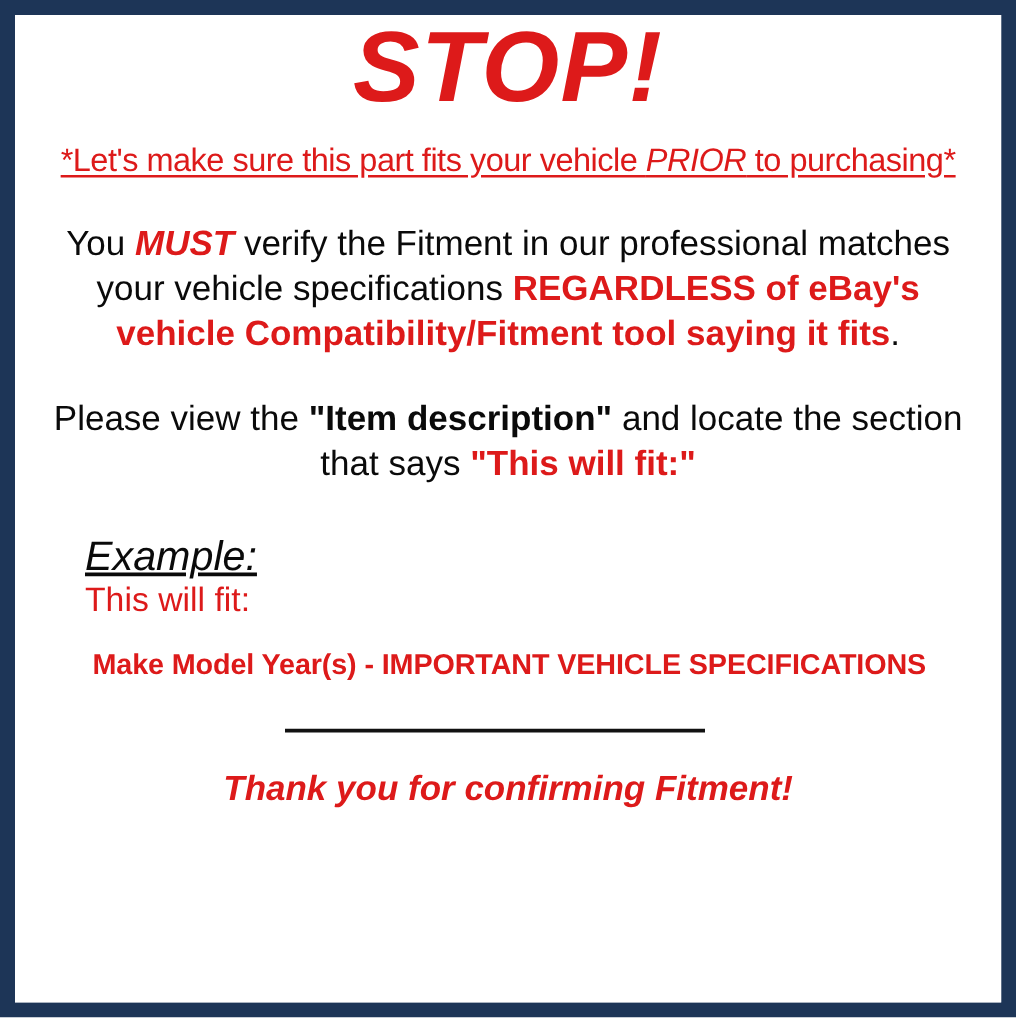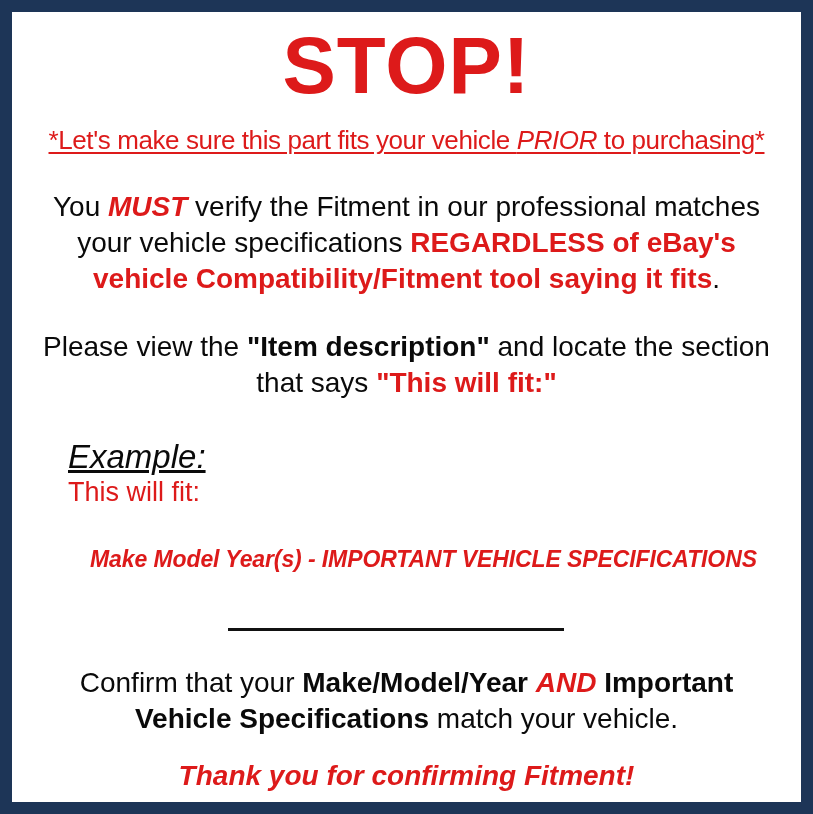--- a/index.html
+++ b/index.html
@@ -30,24 +30,25 @@
     text-align: center;
   }
 
   .red    { color: #dd1a1a; }
   .b      { font-weight: bold; }
   .i      { font-style: italic; }
 
   
   #stop-heading {
     margin: 0;
-    padding-top: 14px;
+    padding-top: 2px;
     font-size: 80px;
     line-height: 1.0;
     font-weight: bold;
+    font-style: italic;
     color: #dd1a1a;
     letter-spacing: 1px;
     text-align: center;
   }
 
   
   #subtitle-line {
     margin: 0;
     padding-top: 20px;
     font-size: 26px;
@@ -99,30 +100,29 @@
   #example-fitline {
     margin: 0;
     padding-top: 2px;
     font-size: 27px;
     line-height: 1.15;
     font-weight: normal;
     color: #dd1a1a;
   }
 
   #example-spec {
-    margin: 16px;
+    margin: 0;
     padding-top: 22px;
     padding-left: 6px;
     font-size: 23px;
     line-height: 1.15;
     font-weight: bold;
     color: #dd1a1a;
     letter-spacing: -0.1px;
     white-space: nowrap;
-    font-style: italic;
   }
 
   
   #divider-wrap {
     padding-top: 28px;
     text-align: center;
   }
   #divider-rule {
     display: inline-block;
     width: 336px;
@@ -171,21 +171,18 @@
         <span id="example-label">Example:</span>
       </div>
       <div id="example-fitline">This will fit:</div>
       <div id="example-spec">Make Model Year(s) - IMPORTANT VEHICLE SPECIFICATIONS</div>
     </div>
 
     <div id="divider-wrap">
       <span id="divider-rule"></span>
     </div>
 
-    <p id="para-confirm" class="body-para">
-      <span>Confirm that your </span><span class="b">Make/Model/Year</span><span>&nbsp;</span><span class="red b i u-thick">AND</span><span>&nbsp;</span><span class="b">Important Vehicle Specifications</span><span> match your vehicle.</span>
-    </p>
 
 
     <div id="thankyou-line">Thank you for confirming Fitment!</div>
 
   </div>
 </div>
 
 </body></html>

